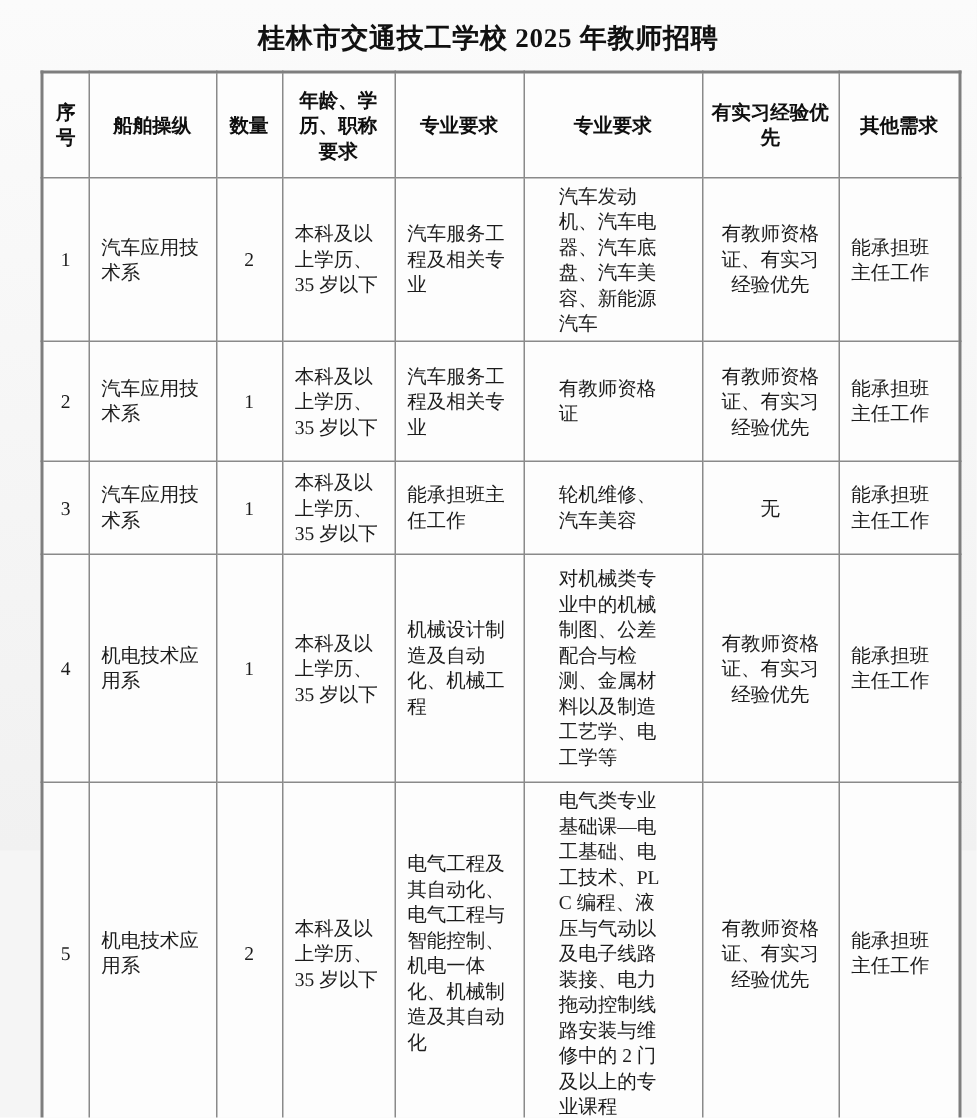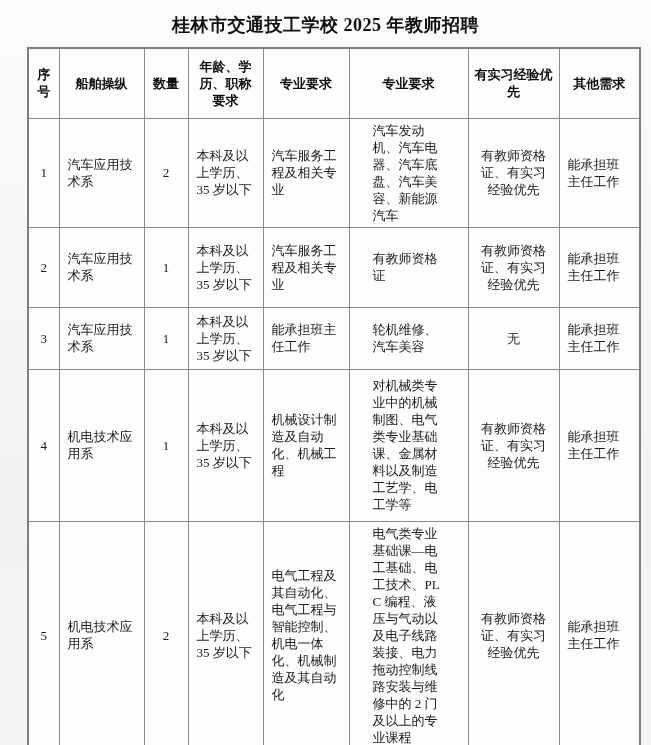--- a/index.html
+++ b/index.html
@@ -126,21 +126,21 @@
         <td class="left courses-cell">轮机维修、汽车美容</td>
         <td class="exp-cell">无</td>
         <td class="left">能承担班主任工作</td>
       </tr>
       <tr class="row-4">
         <td class="center">4</td>
         <td class="left">机电技术应用系</td>
         <td class="center">1</td>
         <td class="left">本科及以上学历、35 岁以下</td>
         <td class="left">机械设计制造及自动化、机械工程</td>
-        <td class="left courses-cell">对机械类专业中的机械制图、电气类专业基础课、金属材料以及制造工艺学、电工学等</td>
+        <td class="left courses-cell">对机械类专业中的机械制图、公差配合与检测、金属材料以及制造工艺学、电工学等</td>
         <td class="exp-cell">有教师资格证、有实习经验优先</td>
         <td class="left">能承担班主任工作</td>
       </tr>
       <tr class="row-5">
         <td class="center">5</td>
         <td class="left">机电技术应用系</td>
         <td class="center">2</td>
         <td class="left">本科及以上学历、35 岁以下</td>
         <td class="left">电气工程及其自动化、电气工程与智能控制、机电一体化、机械制造及其自动化</td>
         <td class="left courses-cell">电气类专业基础课—电工基础、电工技术、PLC 编程、液压与气动以及电子线路装接、电力拖动控制线路安装与维修中的 2 门及以上的专业课程</td>

